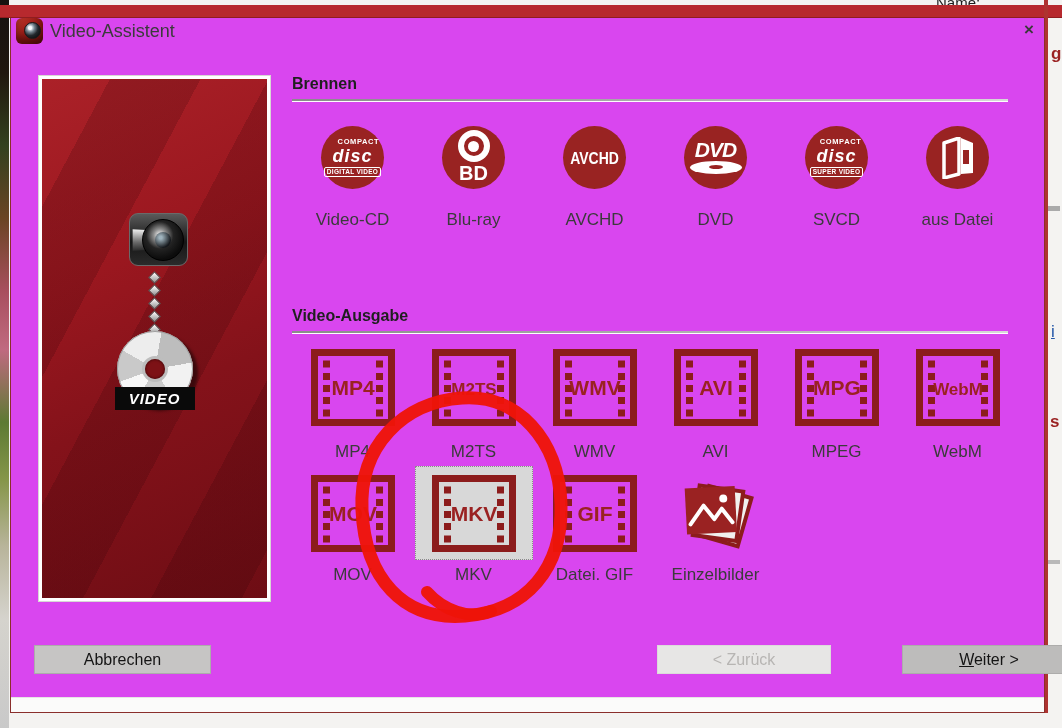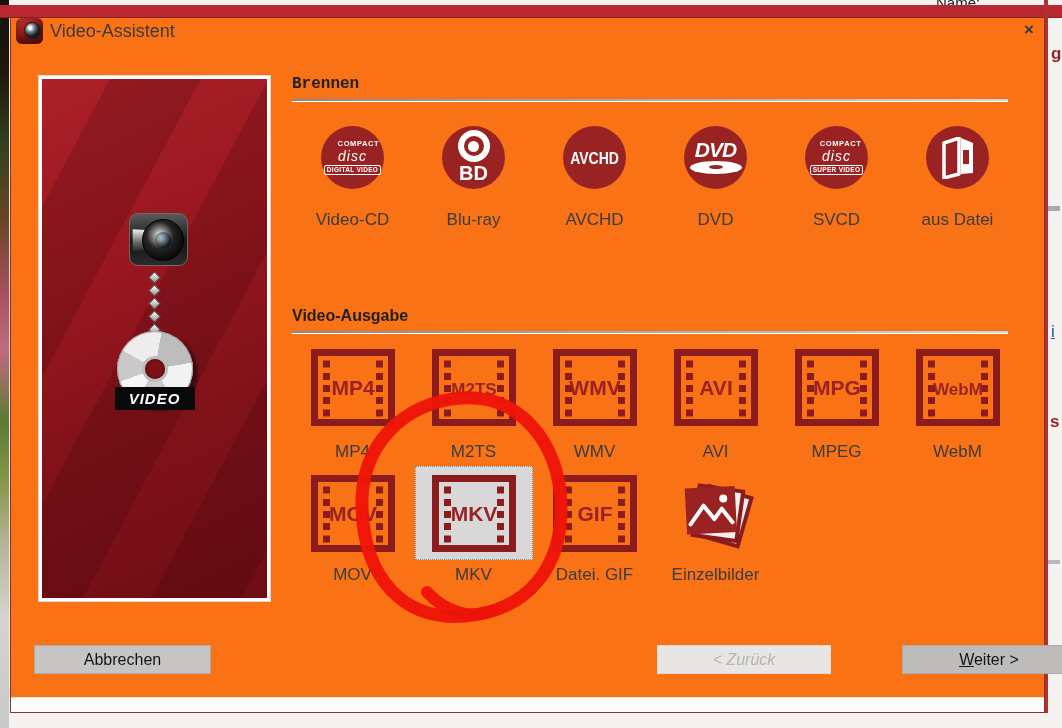--- a/index.html
+++ b/index.html
@@ -18,21 +18,21 @@
   .frag{position:absolute;font-weight:bold;font-size:17px;}
   .frag-g{left:1051px;top:44px;color:#9a2222;}
   .frag-i{left:1051px;top:322px;color:#2456a8;text-decoration:underline;font-weight:normal;}
   .frag-s{left:1050px;top:412px;color:#9a2222;}
   .dash{position:absolute;background:#aaa;}
   .dash1{left:1048px;top:206px;width:12px;height:5px;}
   .dash2{left:1048px;top:560px;width:12px;height:4px;background:#b9b9b9;}
 
   
   .dialog{position:absolute;left:10px;top:18px;width:1035px;height:695px;
-    background:#f97316;border:1px solid #8a2f2c;border-top:none;}
+    background:#d946ef;border:1px solid #8a2f2c;border-top:none;}
   .title-icon{position:absolute;left:5px;top:0px;width:27px;height:26px;border-radius:6px;
     background:linear-gradient(135deg,#c23a2d 0%,#9c1c16 45%,#6e0f0c 100%);
     box-shadow:inset 0 -6px 8px rgba(0,0,0,.45);}
   .title-icon .lens{position:absolute;right:2px;top:4px;width:17px;height:17px;border-radius:50%;
     background:radial-gradient(circle at 35% 32%,#dfe7ec 12%,#74848e 30%,#22282d 55%,#000 100%);
     border:1px solid #1a1a1a;}
   .title-icon .lens::after{content:"";position:absolute;left:3px;top:3px;width:4px;height:4px;
     border-radius:50%;background:#fff;opacity:.85;}
   .dialog-title{position:absolute;left:39px;top:3px;font-size:18px;color:#3b3b3b;}
   .close-btn{position:absolute;left:1004px;top:0px;width:28px;height:24px;border:none;background:transparent;
@@ -66,21 +66,21 @@
         #bdbdbd 160deg 230deg,#f2f2f2 230deg 300deg,#cccccc 300deg 360deg);
     box-shadow:5px 4px 3px rgba(15,5,5,.55), inset 0 0 0 1px #9e9e9e;}
   .disc::after{content:"";position:absolute;left:28px;top:28px;width:20px;height:20px;border-radius:50%;
     background:#7d1216;box-shadow:0 0 0 3px #bdbdbd, inset 0 0 3px #2e0406;}
   .video-band{margin-top:-20px;width:80px;height:23px;background:#0a0a0a;z-index:2;
     display:flex;align-items:center;justify-content:center;}
   .video-band span{color:#fff;font-weight:bold;font-style:italic;font-size:15px;letter-spacing:1px;}
 
   
   .section-h{position:absolute;font-size:16px;font-weight:bold;color:#1f1f1f;}
-  .h-brennen{left:281px;top:57px;font-family:Liberation Mono, monospace;}
+  .h-brennen{left:281px;top:57px;}
   .h-ausgabe{left:281px;top:289px;}
   .section-line{position:absolute;left:281px;width:716px;height:3px;
     background:linear-gradient(to right,#8a8a8a,#b9b9b9 70%,#d8d8d8);border-bottom:1px solid #fdfdfd;}
   .line1{top:81px;} .line2{top:313px;}
 
   
   .row{position:absolute;left:281px;width:726px;display:flex;}
   .cell{width:121px;display:flex;flex-direction:column;align-items:center;cursor:pointer;}
   .burn-row{top:108px;}
   .out-row1{top:331px;}
@@ -88,21 +88,21 @@
   .item-label{font-size:17px;color:#3b3b3b;white-space:nowrap;}
   .burn-row .item-label{margin-top:21px;}
   .out-row1 .item-label{margin-top:16px;}
   .out-row2 .item-label{margin-top:5px;}
 
   
   .circle{width:63px;height:63px;border-radius:50%;background:#992322;color:#fff;
     display:flex;align-items:center;justify-content:center;flex-direction:column;}
   .cd-logo{display:flex;flex-direction:column;align-items:center;line-height:1;text-align:center;}
   .cd-top{font-size:7.5px;font-weight:bold;letter-spacing:.6px;align-self:flex-end;margin-right:2px;}
-  .cd-main{font-size:14px;font-weight:normal;font-style:italic;letter-spacing:1px;margin-top:1px;}
+  .cd-main{font-size:18px;font-weight:bold;font-style:italic;letter-spacing:1px;margin-top:1px;}
   .cd-box{border:1px solid #fff;font-size:6.5px;font-weight:bold;padding:1px 2px;margin-top:2px;
     letter-spacing:.3px;border-radius:2px;}
   .bd-ring{width:32px;height:32px;border:6px solid #fff;border-radius:50%;
     display:flex;align-items:center;justify-content:center;}
   .bd-dot{width:11px;height:11px;border-radius:50%;background:#fff;}
   .bd-text{font-size:20px;font-weight:bold;margin-top:0px;}
   .avchd-text{font-size:14px;font-weight:bold;letter-spacing:0px;transform:scaleY(1.15);}
   .dvd-text{font-size:21px;font-weight:bold;font-style:italic;letter-spacing:-1px;line-height:.9;}
   .dvd-ellipse{width:52px;height:13px;background:#fff;border-radius:50%;margin-top:1px;position:relative;}
   .dvd-ellipse::after{content:"";position:absolute;left:19px;top:4.5px;width:14px;height:4px;
@@ -112,21 +112,21 @@
   .sel-zone{height:94px;width:118px;display:flex;align-items:center;justify-content:center;}
   .sel-zone.selected{background:#d8d8d8;border:1px dotted #8a8a8a;}
 
   
   .marker{position:absolute;left:320px;top:346px;z-index:9;pointer-events:none;}
 
   
   .btn{position:absolute;height:29px;font-size:16px;font-family:"Liberation Sans",sans-serif;
     border:1px solid #adacab;cursor:pointer;color:#141414;}
   .btn-cancel{left:23px;top:627px;width:177px;background:#c6c5c4;}
-  .btn-back{left:646px;top:627px;width:174px;background:#e7e6e5;color:#b7b5b3;border-color:#dcdbda;cursor:default;font-style:italic;}
+  .btn-back{left:646px;top:627px;width:174px;background:#e7e6e5;color:#b7b5b3;border-color:#dcdbda;cursor:default;}
   .btn-next{left:843px;top:627px;width:174px;background:#bdbcbb;margin-left:48px;}
   .bottom-strip{position:absolute;left:0;right:0;bottom:0;height:15px;background:#fbfbfa;
     border-top:1px solid #e6e5e3;}
 </style>
 </head>
 <body>
 
 <div class="screen">
 
   <div class="photo-strip"></div>

